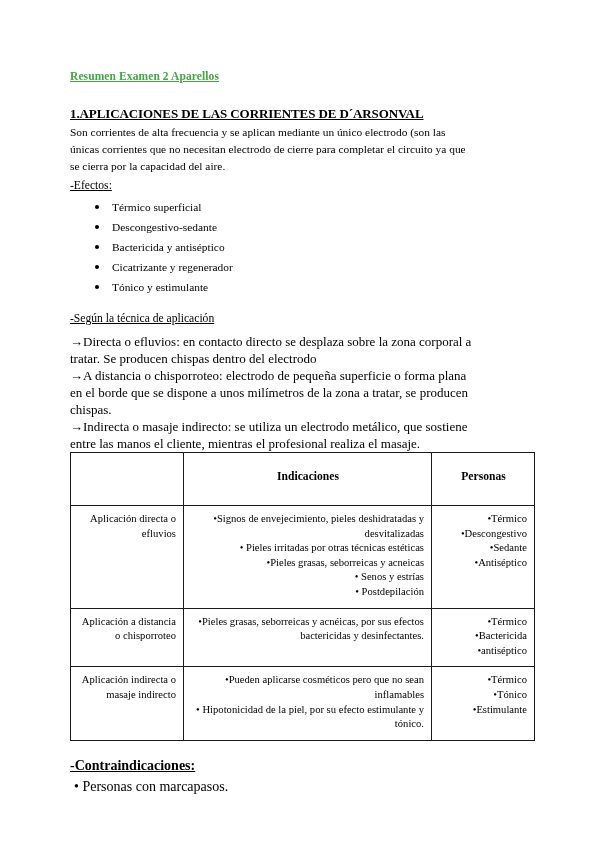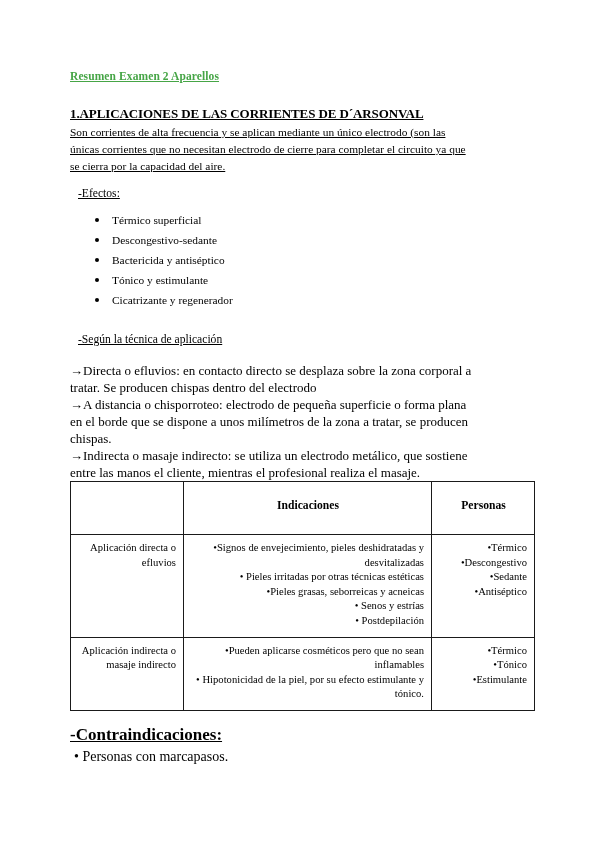--- a/index.html
+++ b/index.html
@@ -40,30 +40,29 @@
     line-height: 17px;
     margin: 0 0 2px 0;
     text-decoration: underline;
     letter-spacing: -0.1px;
   }
   .para {
     font-size: 11.4px;
     line-height: 17px;
     margin: 0;
     text-align: left;
-    text-decoration: underline;
   }
   .sub-heading {
     font-size: 11.6px;
     line-height: 17px;
     margin: 0;
     text-decoration: underline;
     display: inline-block;
   }
-  .sub-heading-line { margin: 8px; }
+  .sub-heading-line { margin: 0; }
   .spacer-sm { height: 11px; }
   .spacer-xs { height: 6px; }
 
   
   .effects-list {
     list-style: none;
     margin: 3px 0 0 0;
     padding: 0;
   }
   .effects-list li {
@@ -114,21 +113,21 @@
     font-weight: bold;
     font-size: 11.6px;
     vertical-align: middle;
     padding-top: 4px;
   }
   .cell-line { display: block; }
 
   
   .bottom-block { margin-top: 15px; }
   .contra-heading {
-    font-size: 17px;
+    font-size: 14px;
     font-weight: bold;
     line-height: 17px;
     text-decoration: underline;
     display: inline-block;
     margin: 0;
   }
   .contra-item {
     font-size: 14px;
     line-height: 17px;
     margin: 4px 0 0 4px;
@@ -157,25 +156,25 @@
     <li>
       <span class="dot"></span>
       <span>Descongestivo-sedante</span>
     </li>
     <li>
       <span class="dot"></span>
       <span>Bactericida y antiséptico</span>
     </li>
     <li>
       <span class="dot"></span>
+      <span>Cicatrizante y regenerador</span>
+    </li>
+    <li>
+      <span class="dot"></span>
       <span>Tónico y estimulante</span>
-    </li>
-    <li>
-      <span class="dot"></span>
-      <span>Cicatrizante y regenerador</span>
     </li>
   </ul>
 
   <div class="spacer-sm"></div>
 
   <div class="sub-heading-line">
     <span class="sub-heading">-Según la técnica de aplicación</span>
   </div>
 
   <div class="spacer-xs"></div>
@@ -208,20 +207,31 @@
           <span class="cell-line">• Postdepilación</span>
         </td>
         <td>
           <span class="cell-line">•Térmico</span>
           <span class="cell-line">•Descongestivo</span>
           <span class="cell-line">•Sedante</span>
           <span class="cell-line">•Antiséptico</span>
         </td>
       </tr>
 
+      <tr>
+        <td>Aplicación a distancia o chisporroteo</td>
+        <td>
+          <span class="cell-line">•Pieles grasas, seborreicas y acnéicas, por sus efectos bactericidas y desinfectantes.</span>
+        </td>
+        <td>
+          <span class="cell-line">•Térmico</span>
+          <span class="cell-line">•Bactericida</span>
+          <span class="cell-line">•antiséptico</span>
+        </td>
+      </tr>
 
       <tr>
         <td>Aplicación indirecta o masaje indirecto</td>
         <td>
           <span class="cell-line">•Pueden aplicarse cosméticos pero que no sean inflamables</span>
           <span class="cell-line">• Hipotonicidad de la piel, por su efecto estimulante y tónico.</span>
         </td>
         <td>
           <span class="cell-line">•Térmico</span>
           <span class="cell-line">•Tónico</span>

